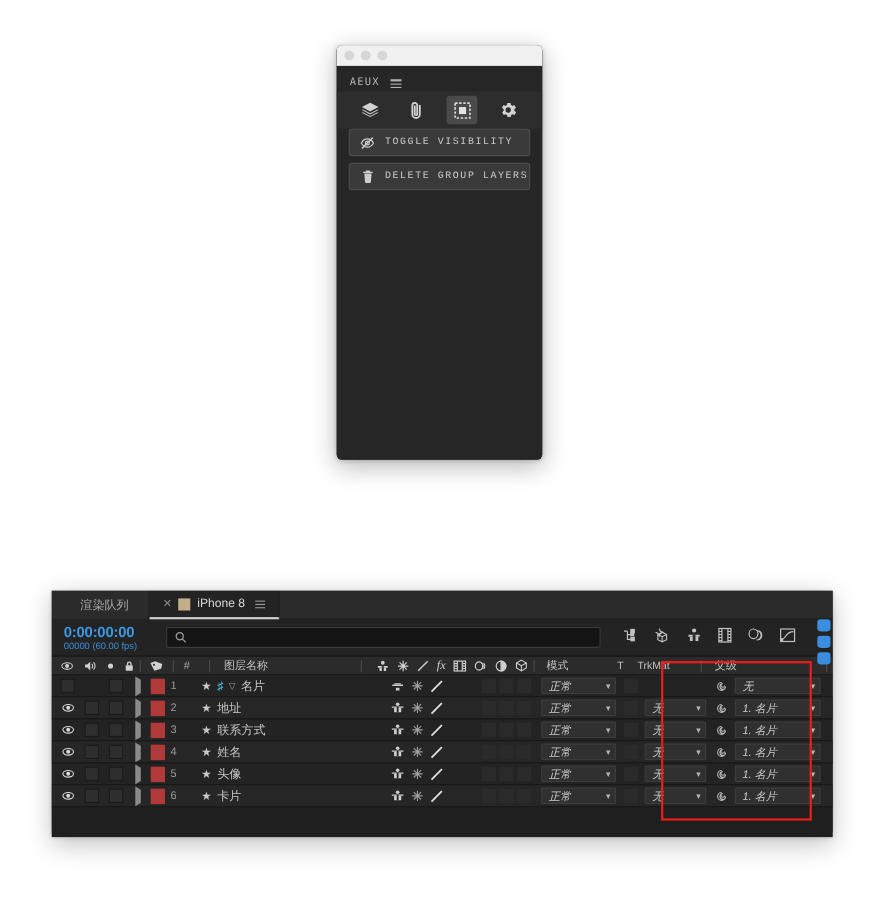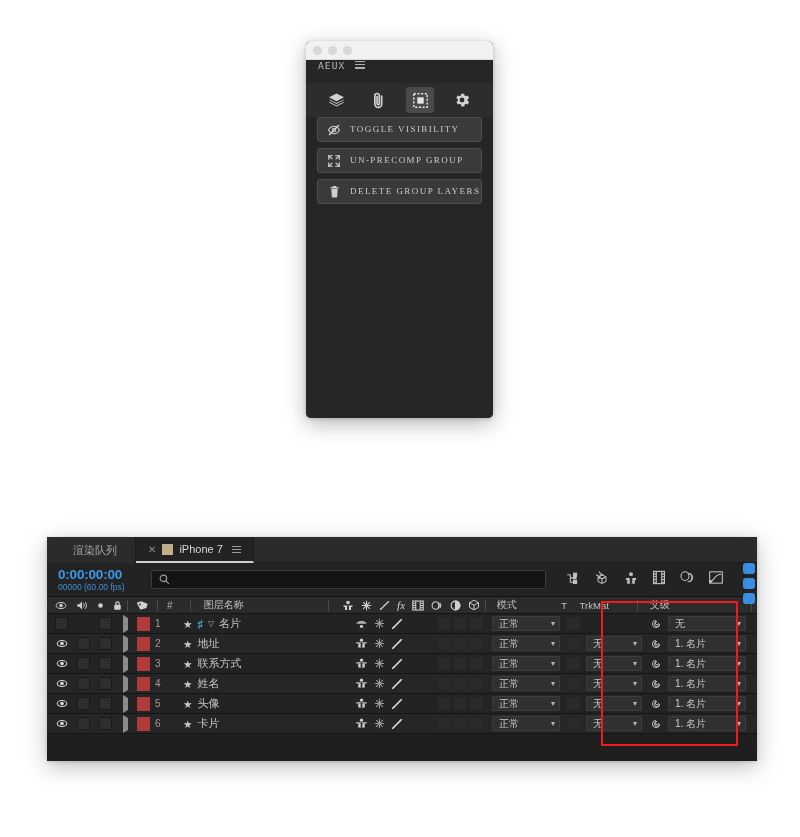--- a/index.html
+++ b/index.html
@@ -29,21 +29,21 @@
     padding-left: 7px;
     gap: 6px;
     border-bottom: 1px solid #dcdcdc;
   }
   .dot { width: 9px; height: 9px; border-radius: 50%; background: #d7d7d7; }
 
   .aeux-body { background: #262626; height: 358px; position: relative; }
 
   .aeux-head {
     height: 20px;
-    display: flex; align-items: flex-start;
+    display: flex; align-items: flex-end;
     padding: 0 12px;
     gap: 10px;
   }
   .aeux-logo {
     color: #b7b7b7;
     font-size: 9.5px;
     letter-spacing: 1.1px;
     font-family: "DejaVu Sans Mono", monospace;
   }
   .burger { display:flex; flex-direction:column; gap:2px; padding-top:1px; }
@@ -80,21 +80,21 @@
     border: 1px solid #4d4d4d;
     border-radius: 3px;
     min-height: 25px;
     display: flex;
     align-items: center;
     padding: 4px 0 4px 9px;
     gap: 9px;
     color: #c9c9c9;
     font-size: 9px;
     letter-spacing: 1.45px;
-    font-family: Liberation Serif, serif;
+    font-family: Liberation Mono, monospace;
   }
   .aeux-btn.tall { align-items: center; padding-top:5px; padding-bottom:5px; }
   .aeux-btn .bi { flex: 0 0 14px; display:flex; align-items:center; justify-content:center; }
   .aeux-btn .blabel { line-height: 13px; }
 
   
   .ae-panel {
     position: absolute;
     left: 47px; top: 537px;
     width: 710px; height: 224px;
@@ -207,20 +207,21 @@
   .dd {
     background: #303030;
     border: 1px solid #3d3d3d;
     height: 15px;
     display:flex; align-items:center;
     justify-content: space-between;
     padding: 0 4px 0 6px;
     font-size: 10px;
     color: #cdcdcd;
     border-radius: 1px;
+    font-style: italic;
   }
   .chev { color:#b5b5b5; font-size:8px; line-height:1; }
   .dd-mode { width: 68px; }
   .dd-trk  { width: 56px; }
   .dd-par  { width: 78px; }
 
   .parcell { display:flex; align-items:center; gap:6px; padding-left:8px; }
 
   .red-box {
     position: absolute;
@@ -292,29 +293,20 @@
           <svg width="14" height="14" viewBox="0 0 24 24" fill="none" stroke="#cfcfcf" stroke-width="1.8">
             <path d="M2.5 12S6 5.5 12 5.5 21.5 12 21.5 12 18 18.5 12 18.5 2.5 12 2.5 12z"></path>
             <circle cx="12" cy="12" r="3"></circle>
             <path d="M3.5 20.5 20.5 3.5" stroke-width="2.2"></path>
           </svg>
         </span>
         <span class="blabel">TOGGLE VISIBILITY</span>
       </div>
 
 
-      <div class="aeux-btn">
-        <span class="bi">
-          <svg width="14" height="14" viewBox="0 0 24 24" fill="none" stroke="#cfcfcf" stroke-width="2" stroke-linecap="round">
-            <path d="M9 3H3v6M15 3h6v6M9 21H3v-6M15 21h6v-6"></path>
-            <path d="M3 3l5.5 5.5M21 3l-5.5 5.5M3 21l5.5-5.5M21 21l-5.5-5.5"></path>
-          </svg>
-        </span>
-        <span class="blabel">UN-PRECOMP GROUP</span>
-      </div>
 
       <div class="aeux-btn tall">
         <span class="bi">
           <svg width="13" height="13" viewBox="0 0 24 24" fill="#cfcfcf">
             <path d="M9 2h6l1 2h4v2H4V4h4zM6 7h12l-1 14.2A1.8 1.8 0 0 1 15.2 23H8.8A1.8 1.8 0 0 1 7 21.2z"></path>
           </svg>
         </span>
         <span class="blabel">DELETE GROUP LAYERS</span>
       </div>
 
@@ -324,21 +316,21 @@
 
 <div class="ae-panel">
 
   <div class="ae-tabbar">
     <div class="tab render">
       <span>渲染队列</span>
     </div>
     <div class="tab active">
       <span class="xmark">✕</span>
       <span class="swatch"></span>
-      <span>iPhone 7</span>
+      <span>iPhone 8</span>
       <span class="tmenu">
           <i></i>
           <i></i>
           <i></i>
         </span>
     </div>
     <div class="tabfill"></div>
   </div>
 
   <div class="ae-toolrow">

